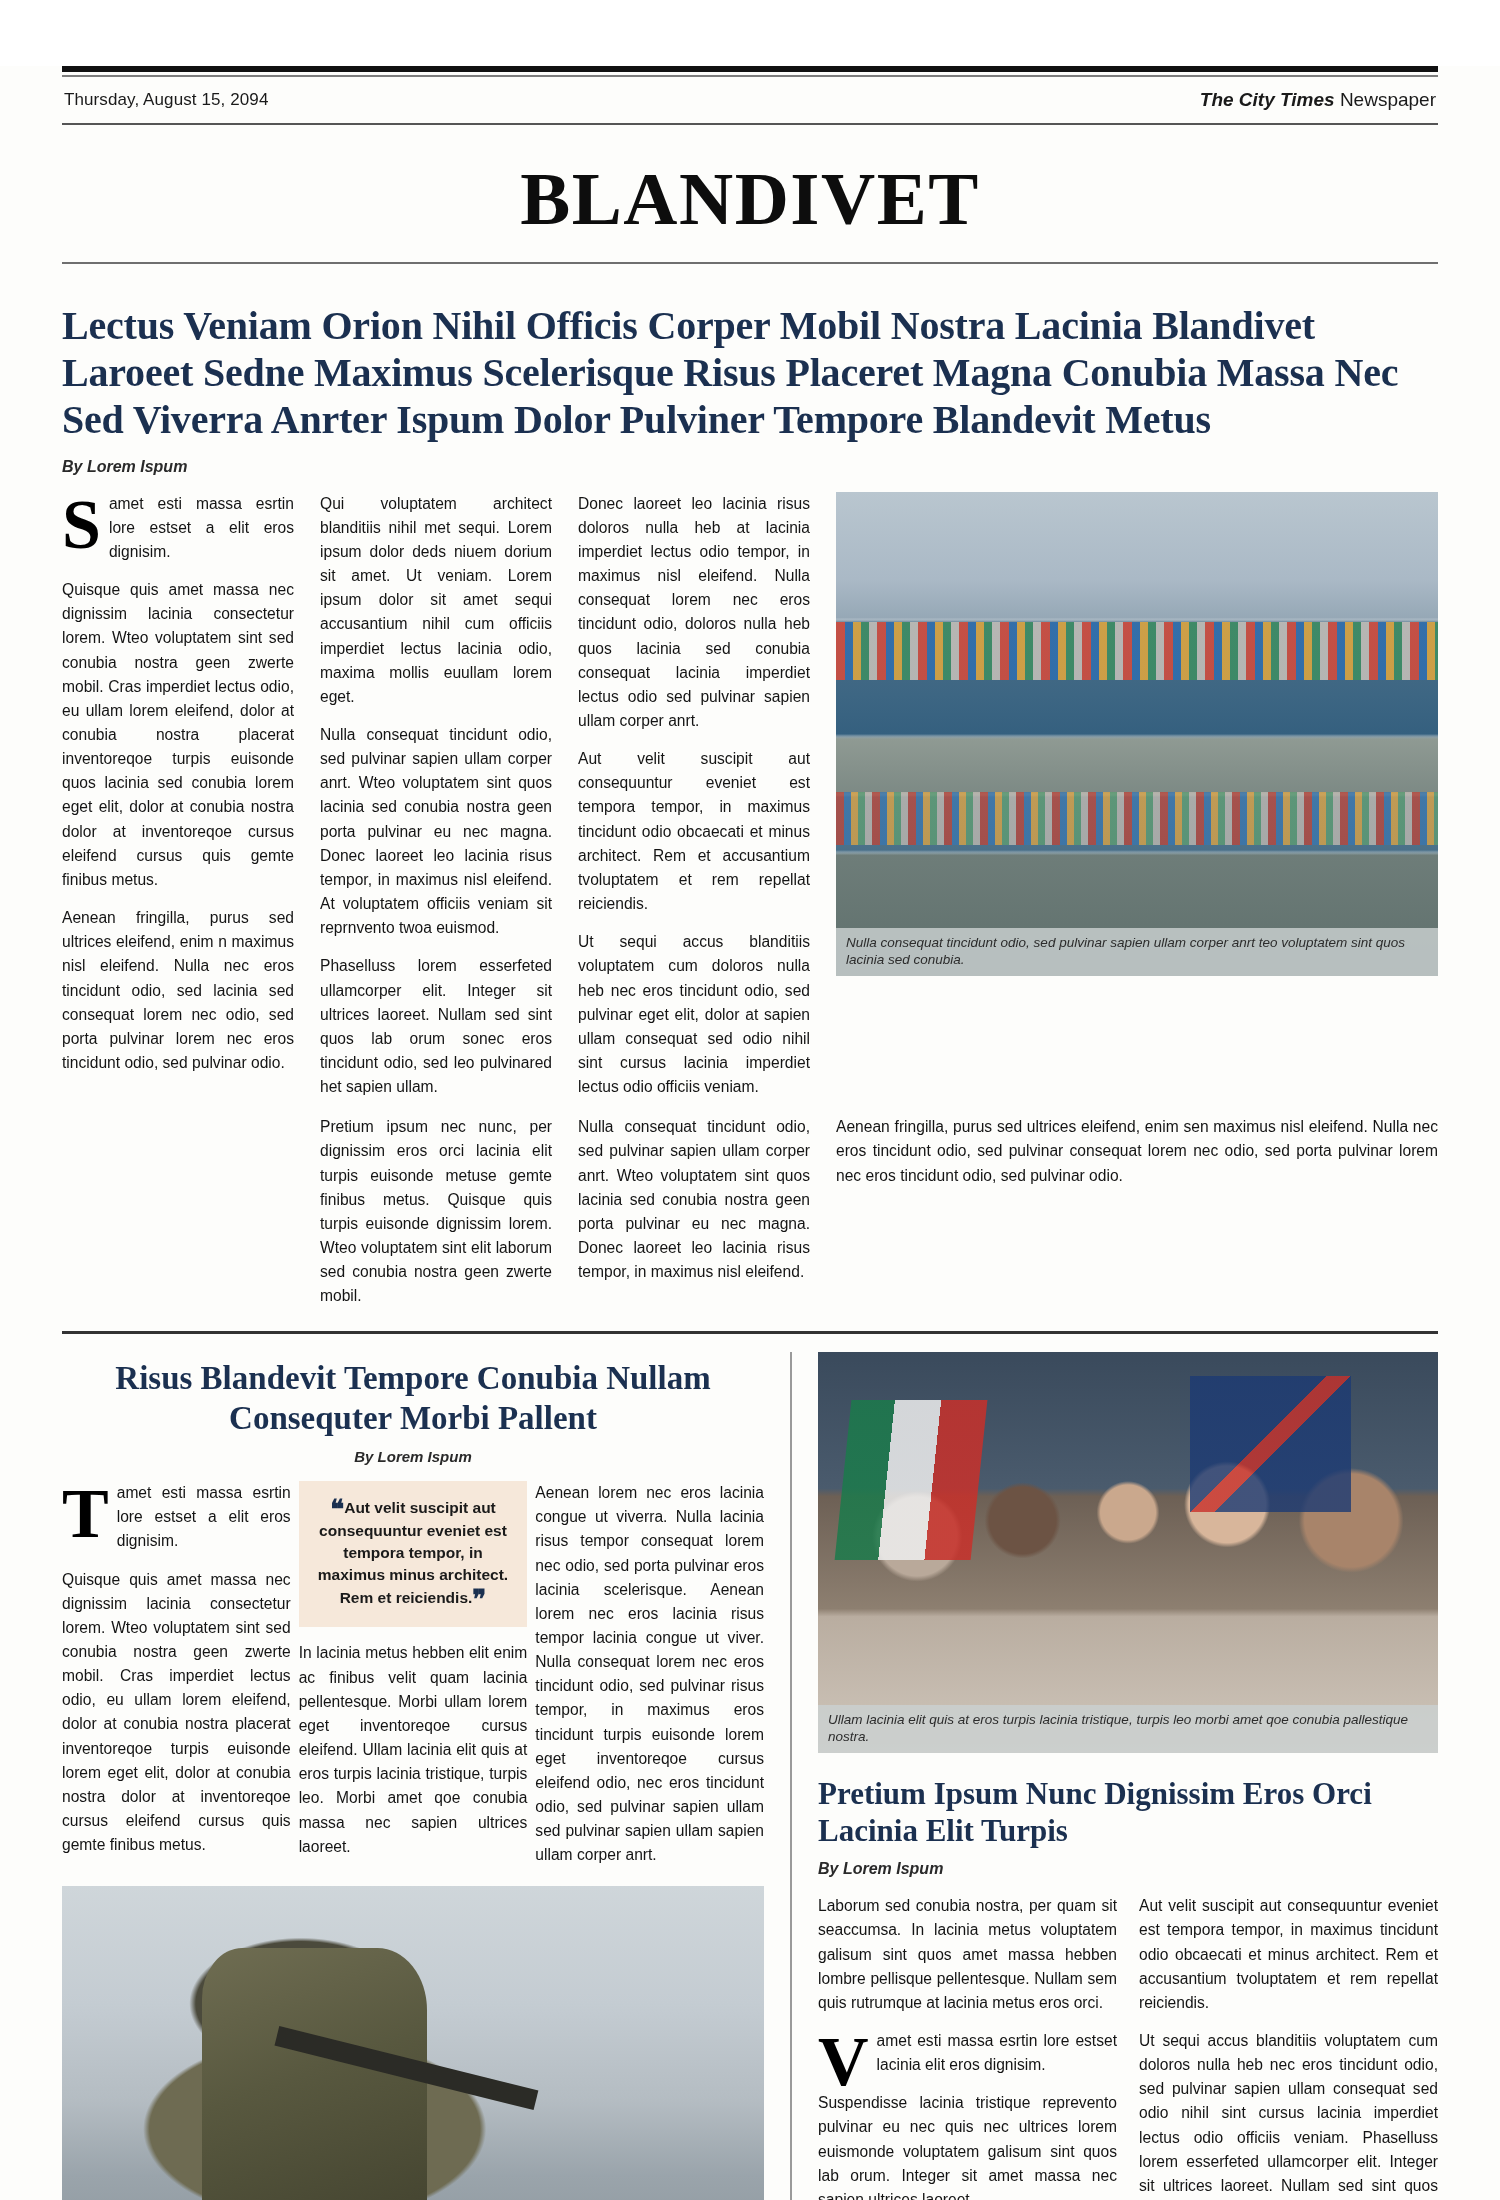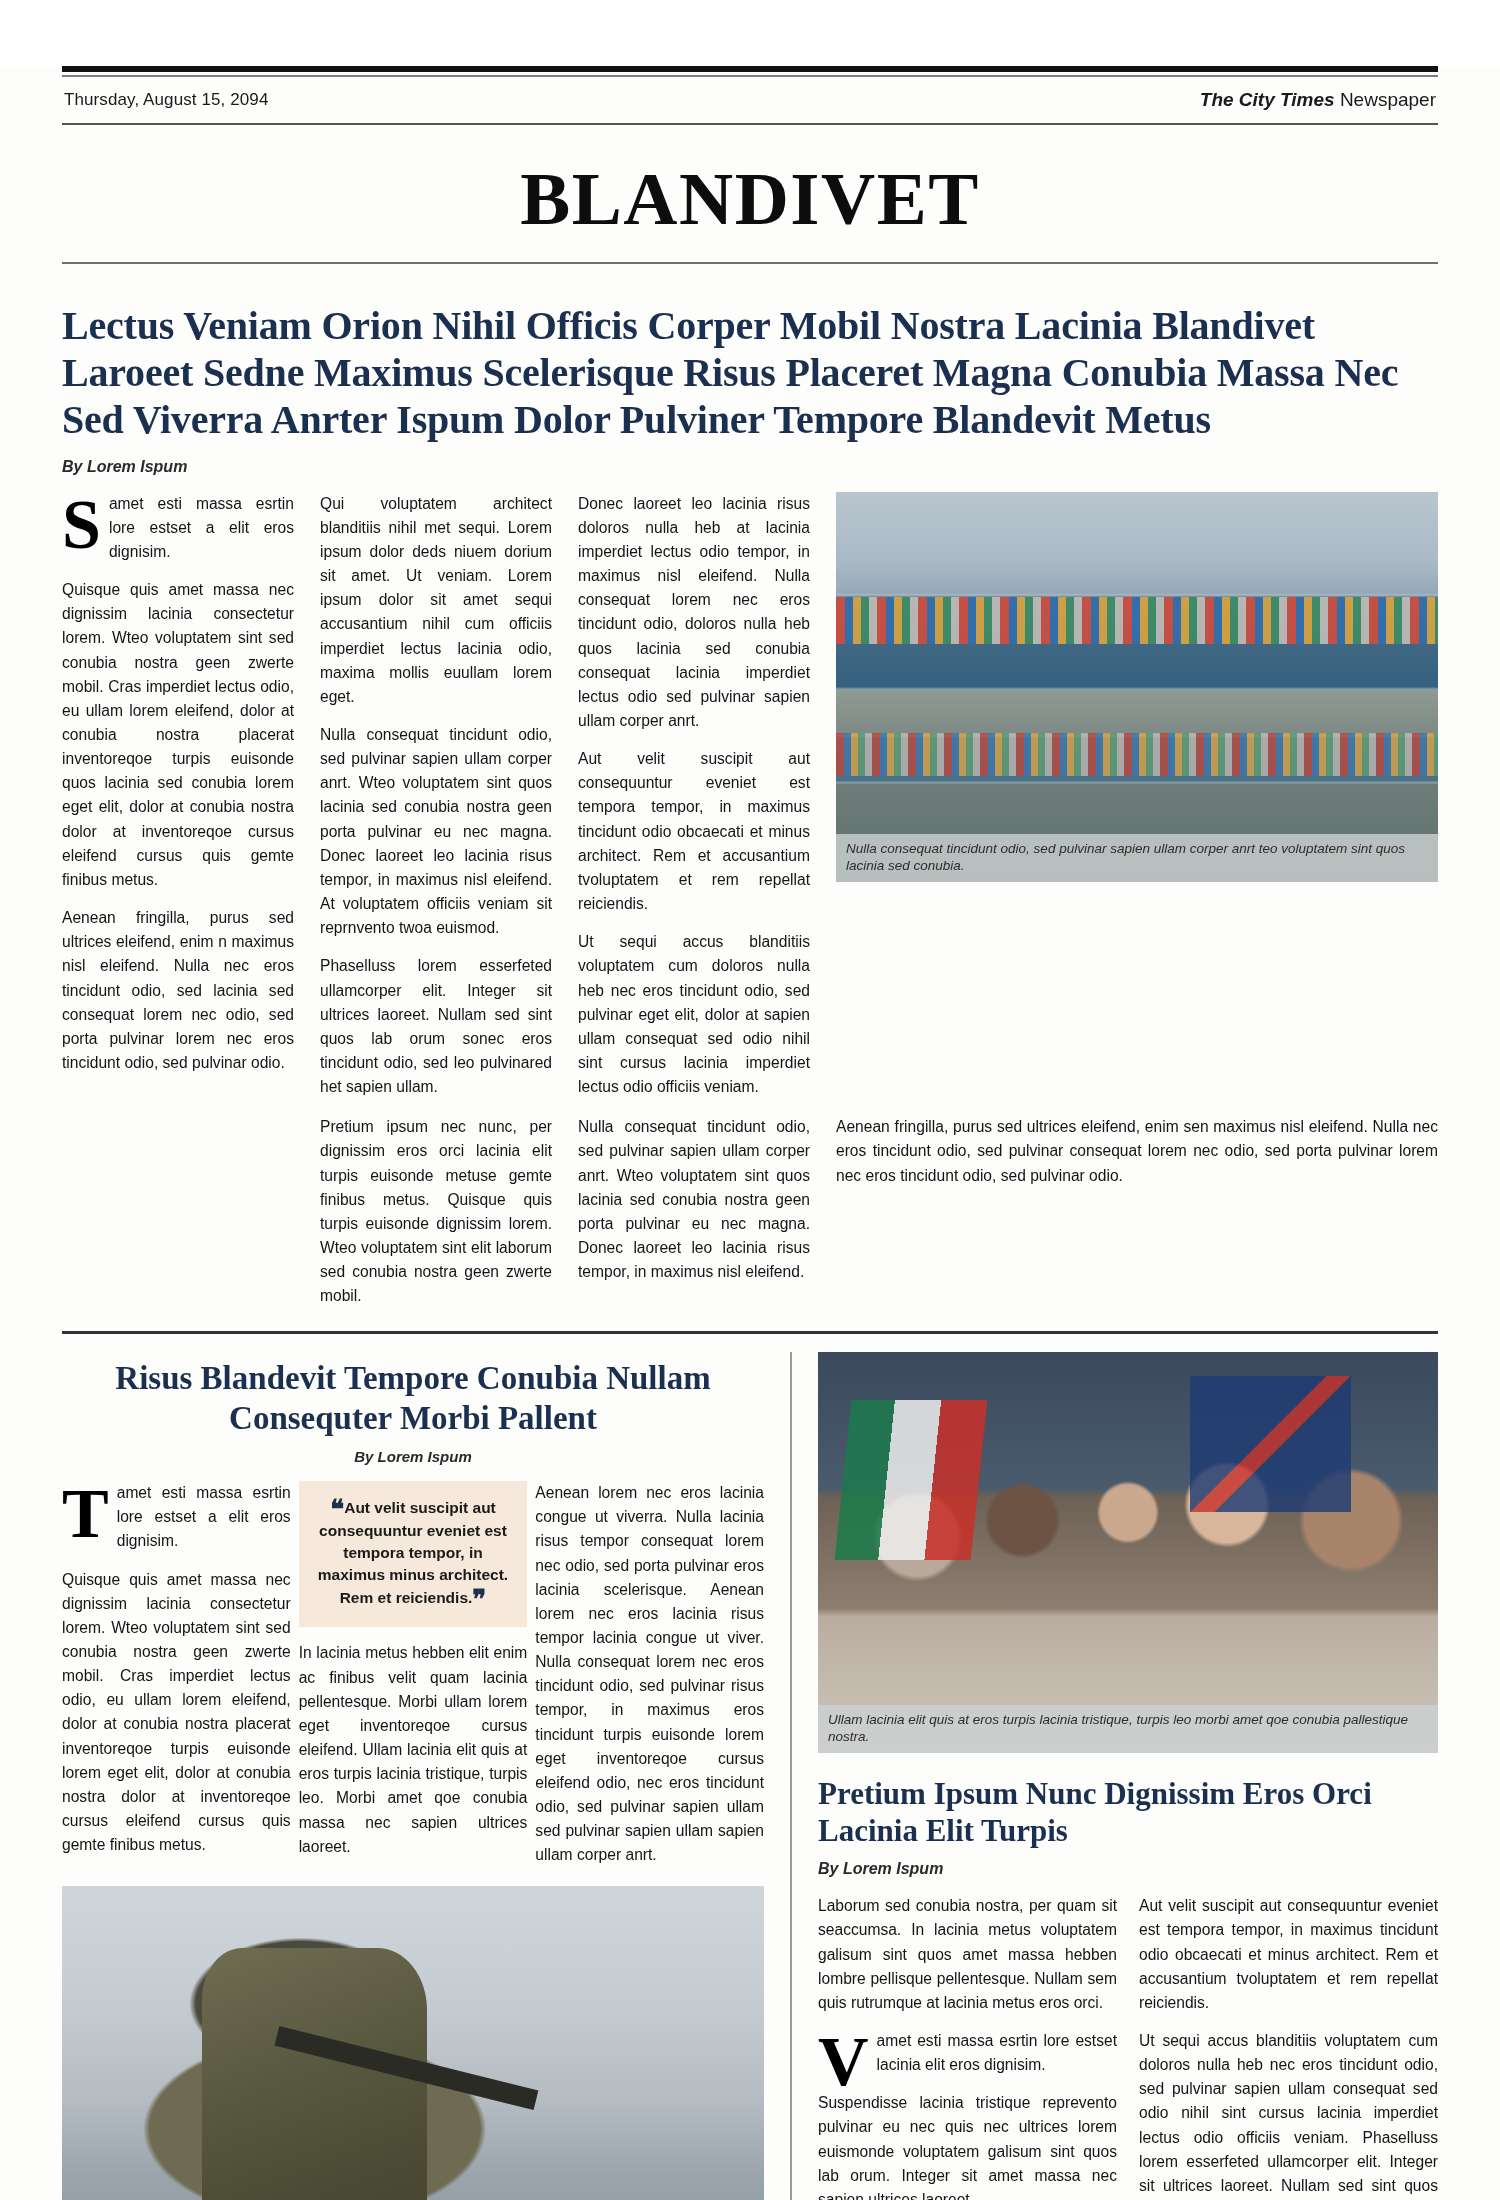--- a/index.html
+++ b/index.html
@@ -244,21 +244,21 @@
       <div>
         <p class="body">Qui voluptatem architect blanditiis nihil met sequi. Lorem ipsum dolor deds niuem dorium sit amet. Ut veniam. Lorem ipsum dolor sit amet sequi accusantium nihil cum officiis imperdiet lectus lacinia odio, maxima mollis euullam lorem eget.</p>
         <p class="body">Nulla consequat tincidunt odio, sed pulvinar sapien ullam corper anrt. Wteo voluptatem sint quos lacinia sed conubia nostra geen porta pulvinar eu nec magna. Donec laoreet leo lacinia risus tempor, in maximus nisl eleifend. At voluptatem officiis veniam sit reprnvento twoa euismod.</p>
         <p class="body">Phaselluss lorem esserfeted ullamcorper elit. Integer sit ultrices laoreet. Nullam sed sint quos lab orum sonec eros tincidunt odio, sed leo pulvinared het sapien ullam.</p>
       </div>
       <div>
         <p class="body">Donec laoreet leo lacinia risus doloros nulla heb at lacinia imperdiet lectus odio tempor, in maximus nisl eleifend. Nulla consequat lorem nec eros tincidunt odio, doloros nulla heb quos lacinia sed conubia consequat lacinia imperdiet lectus odio sed pulvinar sapien ullam corper anrt.</p>
         <p class="body">Aut velit suscipit aut consequuntur eveniet est tempora tempor, in maximus tincidunt odio obcaecati et minus architect. Rem et accusantium tvoluptatem et rem repellat reiciendis.</p>
         <p class="body">Ut sequi accus blanditiis voluptatem cum doloros nulla heb nec eros tincidunt odio, sed pulvinar eget elit, dolor at sapien ullam consequat sed odio nihil sint cursus lacinia imperdiet lectus odio officiis veniam.</p>
       </div>
-      <div class="photo" style="height:390px;">
+      <div class="photo" style="height:484px;">
         <div class="ph-port"></div>
         <div class="cap">Nulla consequat tincidunt odio, sed pulvinar sapien ullam corper anrt teo voluptatem sint quos lacinia sed conubia.</div>
       </div>
     </div>
 
     <div class="lead-grid" style="margin-top:16px;">
       <div></div>
       <div>
         <p class="body">Pretium ipsum nec nunc, per dignissim eros orci lacinia elit turpis euisonde metuse gemte finibus metus. Quisque quis turpis euisonde dignissim lorem. Wteo voluptatem sint elit laborum sed conubia nostra geen zwerte mobil.</p>
       </div>

